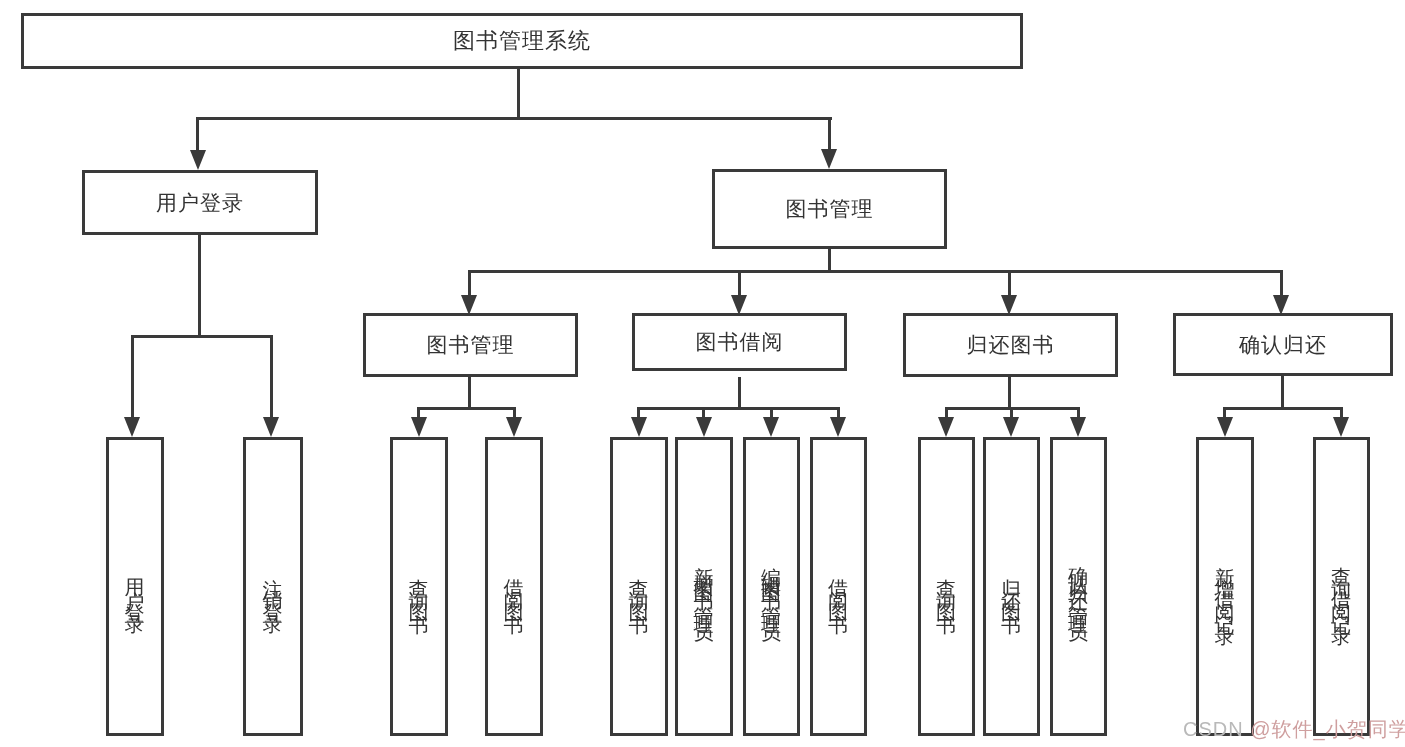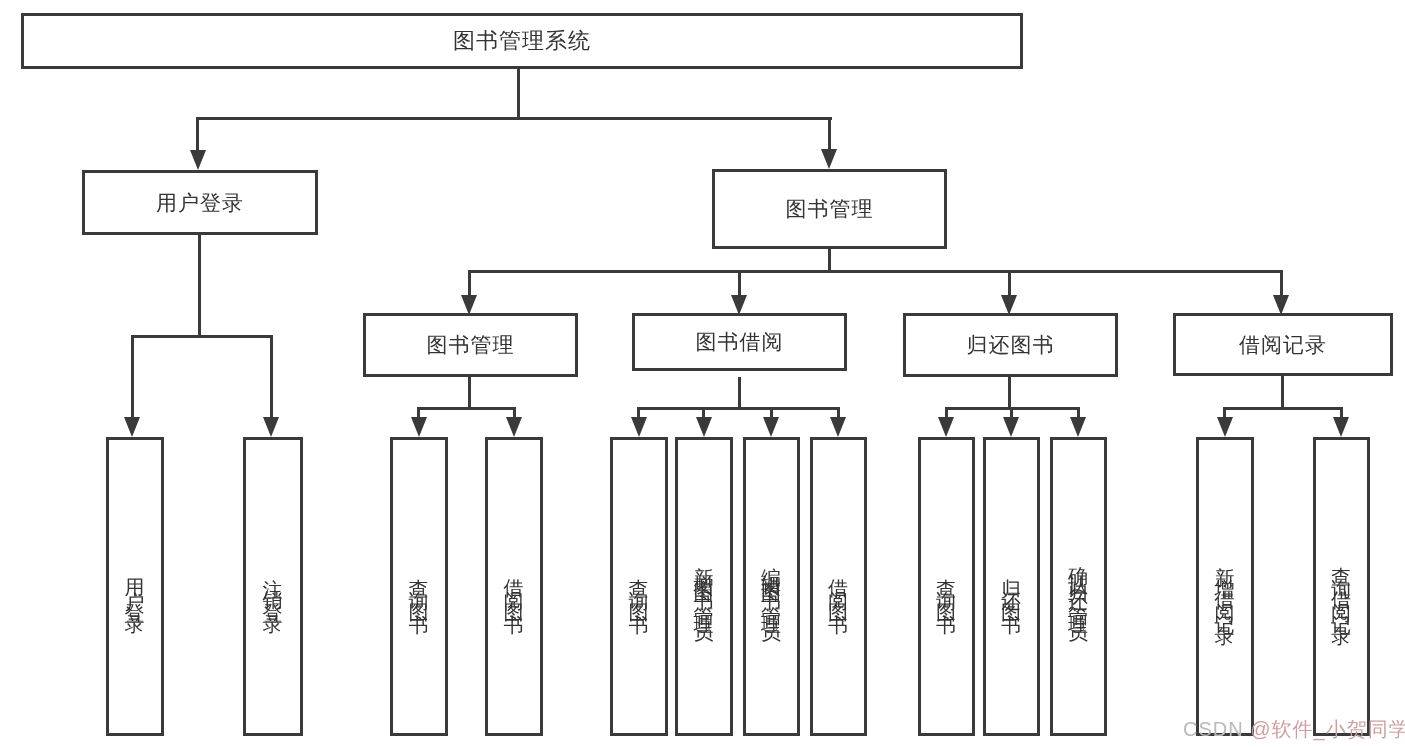--- a/index.html
+++ b/index.html
@@ -51,21 +51,21 @@
   <div class="box" style="left:82px;top:170px;width:236px;height:65px;">用户登录</div>
 
   <div class="box" style="left:712px;top:169px;width:235px;height:80px;">图书管理</div>
 
   <div class="box" style="left:363px;top:313px;width:215px;height:64px;">图书管理</div>
 
   <div class="box" style="left:632px;top:313px;width:215px;height:58px;">图书借阅</div>
 
   <div class="box" style="left:903px;top:313px;width:215px;height:64px;">归还图书</div>
 
-  <div class="box" style="left:1173px;top:313px;width:220px;height:63px;">借阅记录</div>
+  <div class="box" style="left:1173px;top:313px;width:220px;height:63px;">确认归还</div>
 
   <div class="box leaf" style="left:106px;top:437px;width:58px;height:299px;">
     <span>用户登录</span>
   </div>
 
   <div class="box leaf" style="left:243px;top:437px;width:60px;height:299px;">
     <span>注销登录</span>
   </div>
 
   <div class="box leaf" style="left:390px;top:437px;width:58px;height:299px;">

